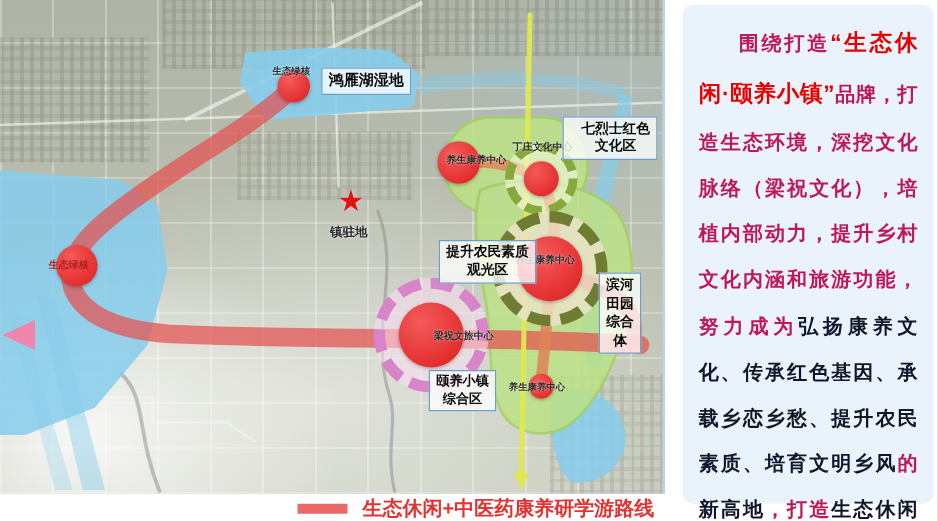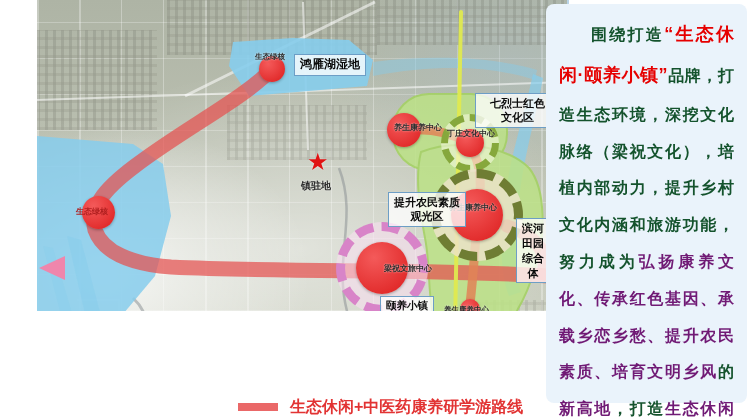--- a/index.html
+++ b/index.html
@@ -2,31 +2,30 @@
 <html><head>
 <meta charset="utf-8">
 <style>
   html,body{margin:0;padding:0;}
   body{
     width:750px;height:417px;position:relative;overflow:hidden;
     background:#ffffff;font-family:"Liberation Sans",sans-serif;
   }
   
   .map{
-    position:absolute;left:0;top:0;width:530px;height:311px;overflow:hidden;
+    position:absolute;left:0;top:0;width:530px;height:395px;overflow:hidden;
     border-right:2px solid #b9d4e8;
     background-color:#b9bfb2;
     background-image:
       radial-gradient(ellipse 300px 220px at 12% 88%, rgba(255,255,255,.85), rgba(255,255,255,0) 70%),
       radial-gradient(ellipse 420px 260px at 50% 80%, rgba(255,255,255,.5), rgba(255,255,255,0) 70%),
       radial-gradient(ellipse 260px 160px at 90% 20%, rgba(170,190,200,.4), rgba(255,255,255,0) 70%),
       repeating-linear-gradient(90deg, rgba(255,255,255,.30) 0 1.5px, transparent 1.5px 42px),
       repeating-linear-gradient(0deg, rgba(255,255,255,.26) 0 1.5px, transparent 1.5px 36px),
       linear-gradient(180deg,#aeb4a5,#c8ccbd);
-    margin-left: 37px;
   }
   .settlement{
     position:absolute;opacity:.4;
     background:
       repeating-linear-gradient(90deg, rgba(100,102,92,.5) 0 3px, transparent 3px 8px),
       repeating-linear-gradient(0deg, rgba(125,125,112,.45) 0 3px, transparent 3px 9px);
   }
   .map svg{position:absolute;left:0;top:0;z-index:2;}
   .ring{position:absolute;border-radius:50%;box-sizing:border-box;z-index:3;}
   .ring-ding{left:404px;top:114px;width:58px;height:58px;border:7px dashed #86a83c;background:rgba(250,252,230,.55);}
@@ -56,22 +55,22 @@
   
   .panel{
     position:absolute;left:546px;top:4px;width:201px;height:399px;
     background:#eaf3fb;border-radius:8px;box-sizing:border-box;
     padding:10px 13px;z-index:6;
   }
   .panel p{
     margin:0;font-size:16px;font-weight:bold;line-height:2.3;
     color:#1d3a66;text-indent:2em;text-align:justify;
   }
-  .seg-navy{color:#14532d;}
-  .seg-red{color:#701a75;}
+  .seg-navy{color:#be185d;}
+  .seg-red{color:#0f172a;}
   .seg-brand{color:#e60000;font-size:18px;}
 </style>
 </head>
 <body>
 
 <div class="map">
 
   <div class="settlement" style="left:130px;top:0;width:210px;height:55px;"></div>
   <div class="settlement" style="left:0;top:30px;width:120px;height:100px;"></div>
   <div class="settlement" style="left:340px;top:0;width:190px;height:45px;"></div>
@@ -126,30 +125,30 @@
   <div class="circle" style="left:45px;top:196px;width:33px;height:33px;"></div>
   <div class="circle" style="left:350px;top:113px;width:34px;height:34px;"></div>
   <div class="circle" style="left:419px;top:129px;width:28px;height:28px;"></div>
   <div class="circle" style="left:414px;top:189px;width:52px;height:52px;"></div>
   <div class="circle" style="left:319px;top:242px;width:52px;height:52px;"></div>
   <div class="circle" style="left:423px;top:299px;width:20px;height:20px;"></div>
 
   <div class="node-label" style="left:218px;top:52px;font-size:7.5px;">生态绿核</div>
   <div class="node-label red" style="left:39px;top:206px;">生态绿核</div>
   <div class="node-label" style="left:357px;top:122px;">养生康养中心</div>
-  <div class="node-label" style="left:410px;top:128px;">丁庄文化中心</div>
+  <div class="node-label" style="left:410px;top:112px;">丁庄文化中心</div>
   <div class="node-label" style="left:412px;top:202px;">养生康养中心</div>
   <div class="node-label" style="left:347px;top:263px;">梁祝文旅中心</div>
   <div class="node-label" style="left:407px;top:305px;font-size:7.5px;">养生康养中心</div>
 
   <div class="star" style="left:270px;top:150px;">★</div>
   <div class="node-label" style="left:264px;top:179px;font-size:10px;text-align:right;">镇驻地</div>
 
   <div class="box" style="left:257px;top:54px;font-size:12px;">鸿雁湖湿地</div>
-  <div class="box" style="left:438px;top:93px;font-size:11px;padding-left:14px;">
+  <div class="box" style="left:450px;top:93px;font-size:11px;padding-left:14px;">
     <span>七烈士红色</span>
     <span>文化区</span>
   </div>
   <div class="box" style="left:351px;top:192px;font-size:11px;">
     <span>提升农民素质</span>
     <span>观光区</span>
   </div>
   <div class="box" style="left:479px;top:218px;font-size:11px;line-height:1.35;">
     <span>滨河</span>
     <span>田园</span>

